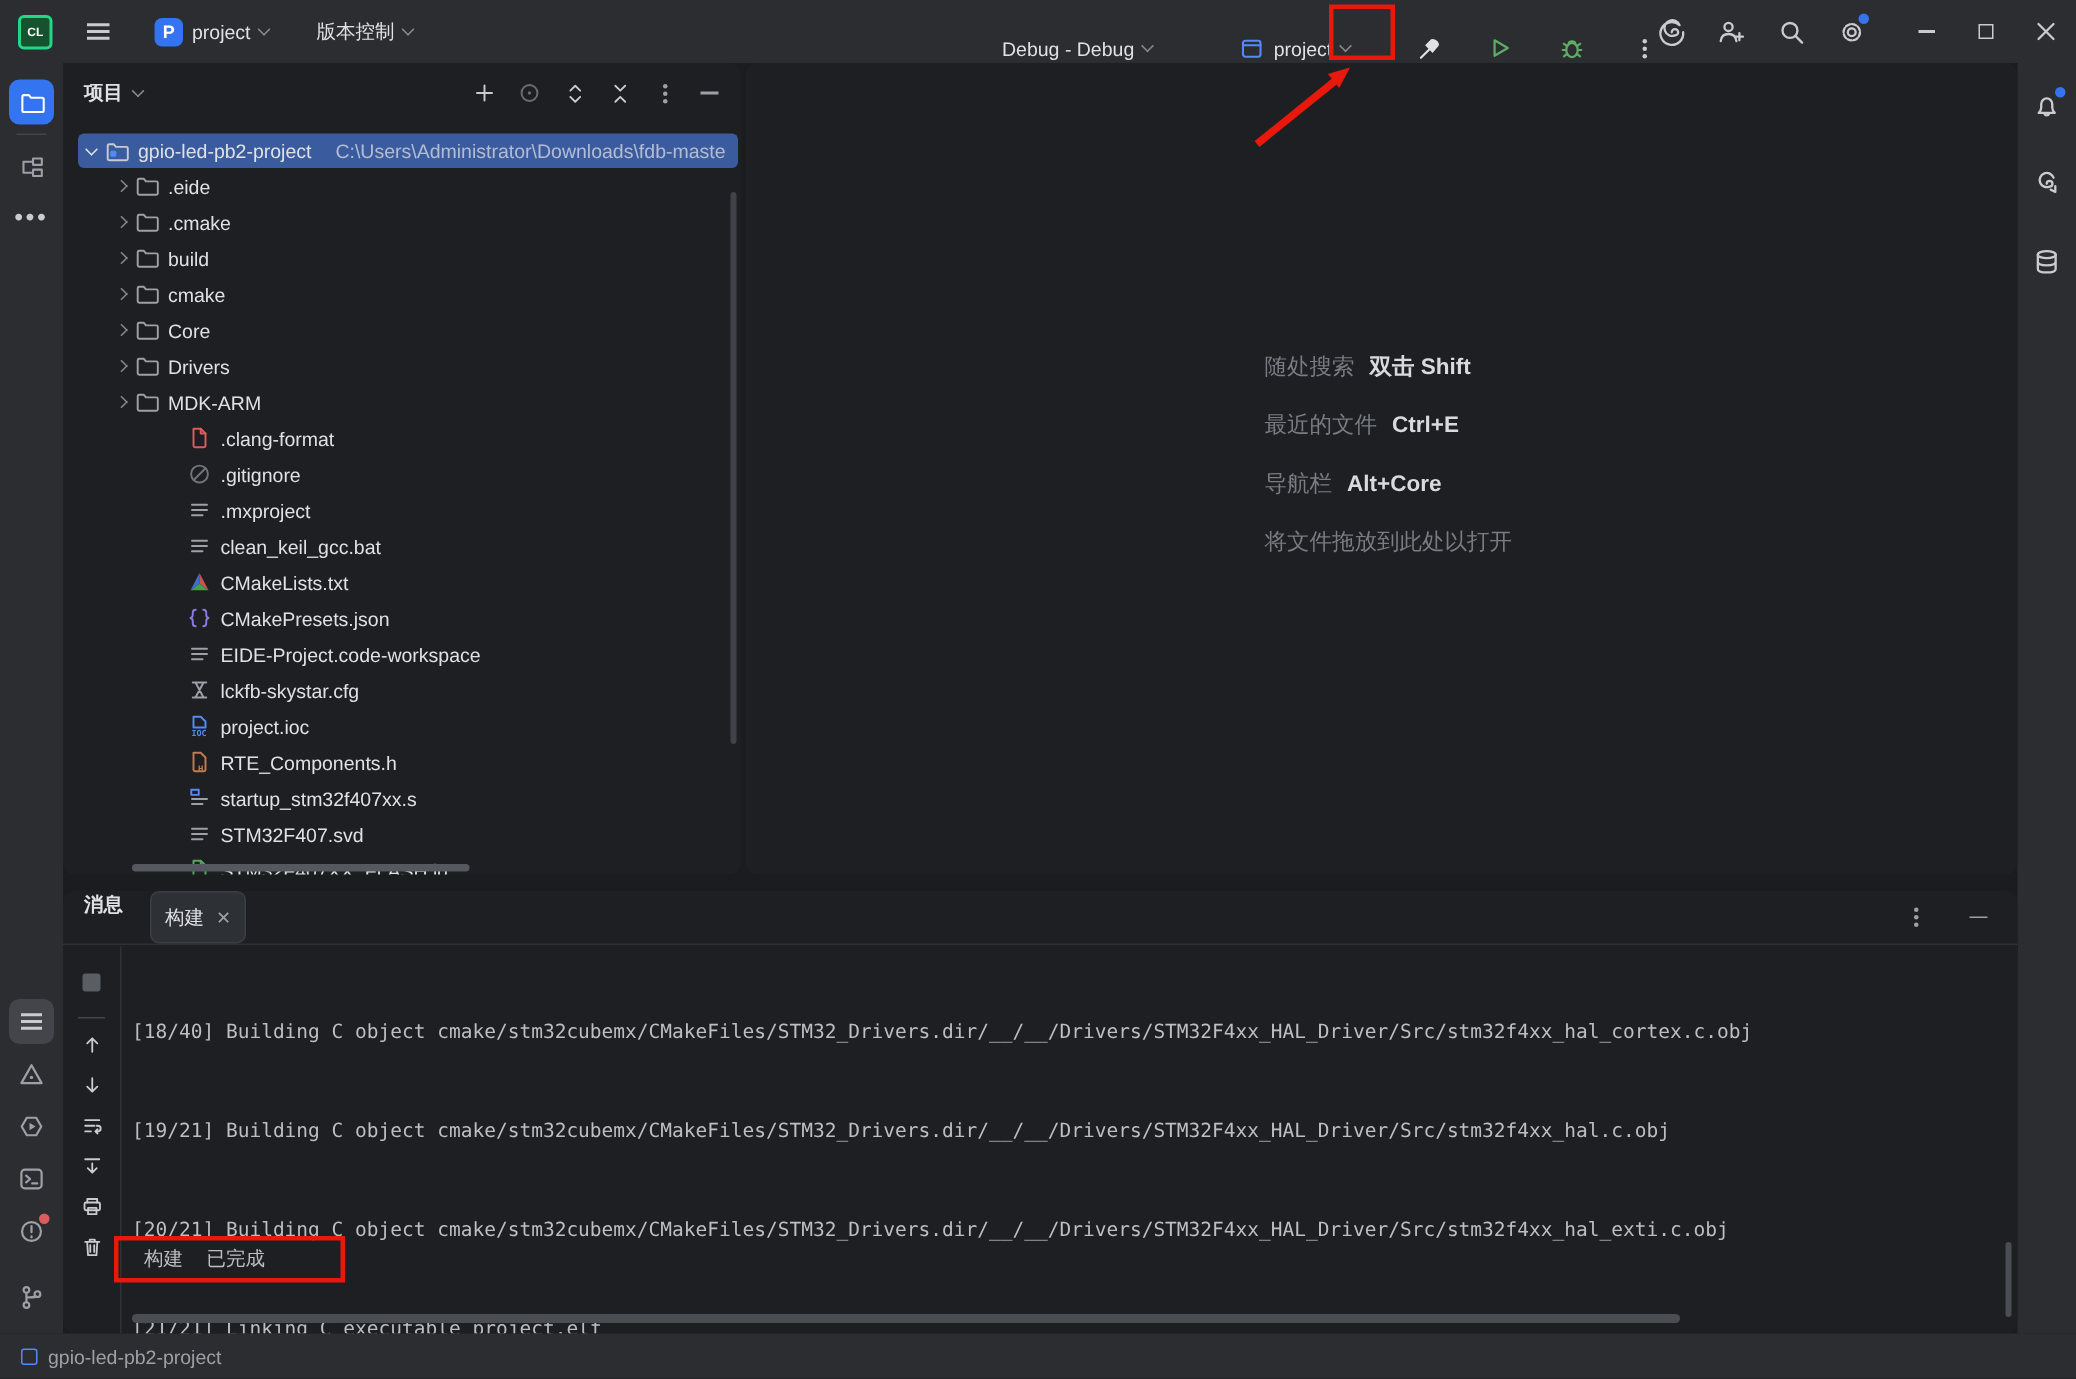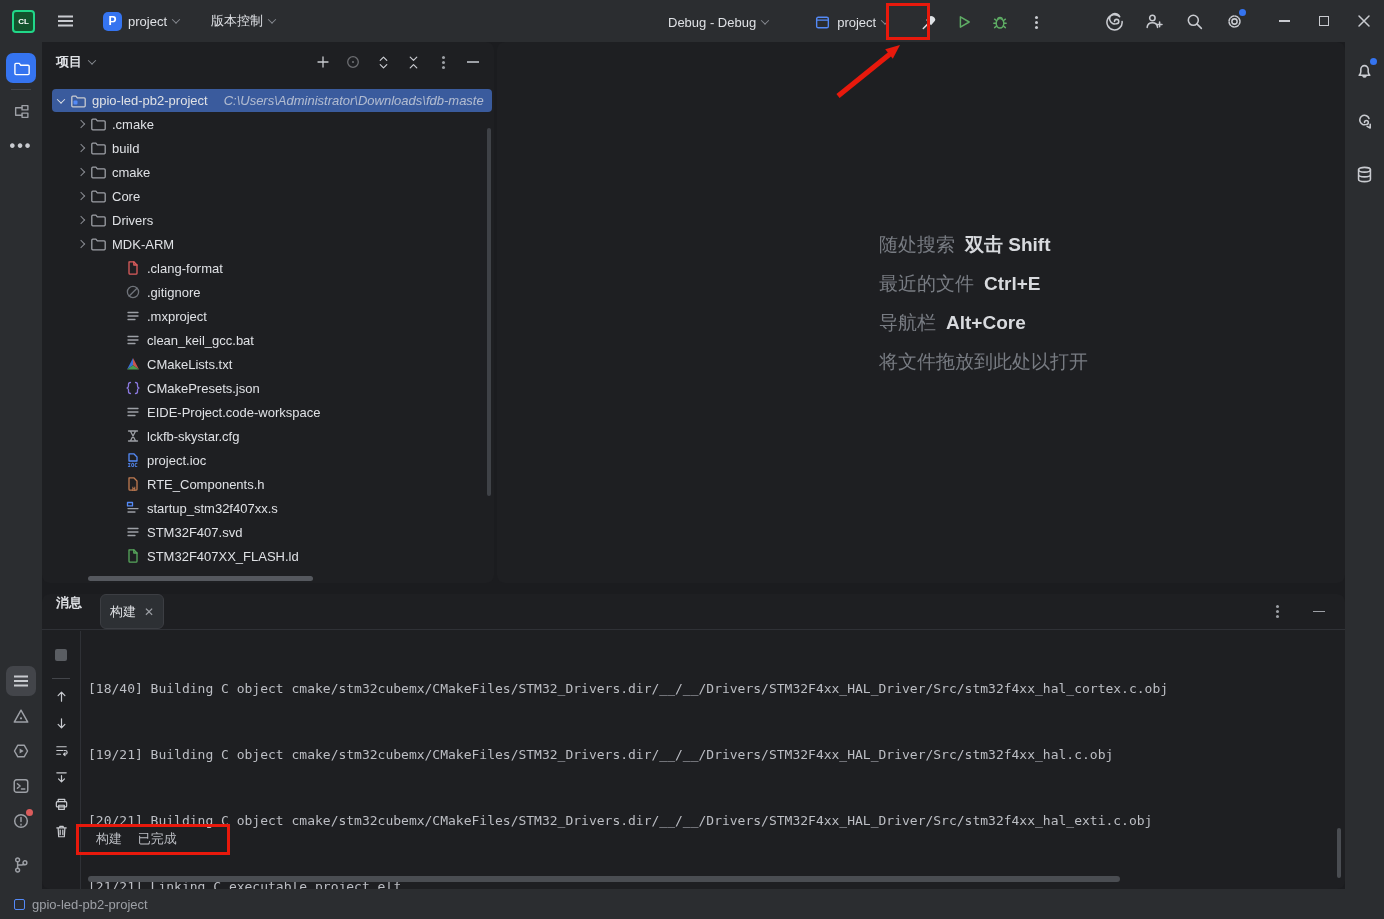--- a/index.html
+++ b/index.html
@@ -16,21 +16,21 @@
   #projectpanel{left:42px;top:42px;width:452px;height:541px;overflow:hidden;border-radius:0 8px 8px 8px;}
   #editorpanel{left:497px;top:42px;width:848px;height:541px;}
   #buildpanel{left:42px;top:594px;width:1303px;height:295px;overflow:hidden;}
   #logo{width:23px;height:23px;margin-left:12px;background:#14532d;border:2px solid #21d789;border-radius:4px;color:#fff;font-size:8px;font-weight:bold;display:flex;align-items:center;justify-content:center;}
   .tbbtn{display:flex;align-items:center;gap:6px;padding:5px 8px;border-radius:6px;font-size:13px;color:#dfe1e5;}
   .burger{width:15px;height:1.8px;background:#c9cbd0;box-shadow:0 -4.5px 0 #c9cbd0,0 4.5px 0 #c9cbd0;}
   .chev{display:inline-block;width:6px;height:6px;border-right:1.5px solid #878a90;border-bottom:1.5px solid #878a90;}
   .chev.down{transform:rotate(45deg) translate(-1px,-1px);}
   .chev.right{transform:rotate(-45deg);}
   .pbadge{width:19px;height:19px;border-radius:5px;background:#3574f0;color:#fff;font-size:12px;font-weight:bold;display:flex;align-items:center;justify-content:center;}
-  #tb-center{position:absolute;left:660px;top:1px;height:42px;display:flex;align-items:center;gap:4px;}
+  #tb-center{position:absolute;left:660px;top:11px;height:42px;display:flex;align-items:center;gap:16px;}
   #tb-right{position:absolute;right:0;top:0;height:42px;display:flex;align-items:center;}
   .icbtn{width:32px;height:32px;display:flex;align-items:center;justify-content:center;color:#c9cbd0;position:relative;border-radius:6px;}
   .winbtn{width:40px;height:42px;display:flex;align-items:center;justify-content:center;color:#c9cbd0;}
   .maxsq{width:10px;height:10px;border:1.4px solid #c9cbd0;}
   .minln{width:11px;height:1.6px;background:#c9cbd0;}
   .bluedot{position:absolute;top:4px;right:4px;width:7px;height:7px;border-radius:50%;background:#3574f0;}
   .vdots{width:3px;height:3px;border-radius:50%;background:#c9cbd0;box-shadow:0 -5px 0 #c9cbd0,0 5px 0 #c9cbd0;}
   
   .stripbtn{width:30px;height:30px;margin:5px auto;border-radius:7px;display:flex;align-items:center;justify-content:center;color:#9da0a6;position:relative;}
   .stripbtn.active-blue{background:#3574f0;color:#fff;}
@@ -40,30 +40,30 @@
   .reddot{position:absolute;top:3px;right:3px;width:7px;height:7px;border-radius:50%;background:#db5c5c;}
   
   #pp-header{height:40px;display:flex;align-items:center;padding:0 8px 0 14px;}
   #pp-title{font-size:13px;font-weight:bold;display:flex;align-items:center;gap:7px;}
   #pp-tools{margin-left:auto;display:flex;align-items:center;gap:4px;color:#9da0a6;}
   #pp-tools .icbtn{width:26px;height:26px;}
   .tree{position:absolute;top:47px;left:0;right:0;font-size:13px;}
   .trow{height:24px;display:flex;align-items:center;gap:6px;white-space:nowrap;}
   .trow .lbl{color:#dfe1e5;}
   .trow.rootrow{background:#3a5b9d;border-radius:4px;margin:0 2px 0 10px;padding-left:6px;height:23px;}
-  .rootpath{color:rgba(223,225,229,.72);margin-left:10px;overflow:hidden;font-style:italic;}
+  .rootpath{color:rgba(223,225,229,.72);margin-left:10px;overflow:hidden;}
   .ind-folder{padding-left:36px;}
   .ind-file{padding-left:83px;}
   .fi{width:16px;height:16px;flex:none;}
   .c-folder{color:#9da0a6;} .c-clang{color:#db5c5c;} .c-ignore{color:#6f737a;}
   .c-text{color:#9da0a6;} .c-json{color:#8b79e0;} .c-cfg{color:#9da0a6;}
   .c-ioc{color:#548af7;} .c-h{color:#c07b51;} .c-asm{color:#9da0a6;} .c-ld{color:#57a85c;}
   .scrollbar{position:absolute;background:#4d5157;border-radius:3px;}
   
-  #hints{position:absolute;left:346px;top:183px;font-size:19px;margin-left:36px;}
+  #hints{position:absolute;left:346px;top:183px;font-size:15px;}
   .hintrow{height:39px;display:flex;align-items:center;gap:10px;}
   .hintlabel{color:#787c83;}
   .hintkeys{color:#d8dade;font-weight:600;}
   
   #bp-header{height:36px;display:flex;padding:0 10px 0 14px;border-bottom:1px solid #2f3136;}
   #bp-msg{font-size:13px;font-weight:bold;color:#dfe1e5;}
   .tabpill{margin-left:18px;display:flex;align-items:center;gap:8px;background:#2d3034;border:1px solid #3c3e43;border-radius:6px;padding:4px 9px;font-size:13px;color:#dfe1e5;}
   .tabclose{color:#9da0a6;font-size:12px;line-height:1;}
   #bp-tools{margin-left:auto;display:flex;align-items:center;gap:10px;color:#9da0a6;}
   #bp-toolbar{position:absolute;left:0;top:37px;bottom:0;width:39px;border-right:1px solid #2f3136;display:flex;flex-direction:column;align-items:center;padding-top:8px;gap:7px;color:#9da0a6;}
@@ -425,20 +425,27 @@
         </svg>
       <span class="lbl">gpio-led-pb2-project</span>
       <span class="rootpath">C:\Users\Administrator\Downloads\fdb-maste</span>
     </div>
 
     <div class="trow ind-folder">
         <span class="chev right"></span>
         <svg class="fi ic c-folder">
           <use href="#i-folder"></use>
         </svg>
+        <span class="lbl">.eide</span>
+      </div>
+    <div class="trow ind-folder">
+        <span class="chev right"></span>
+        <svg class="fi ic c-folder">
+          <use href="#i-folder"></use>
+        </svg>
         <span class="lbl">.cmake</span>
       </div>
     <div class="trow ind-folder">
         <span class="chev right"></span>
         <svg class="fi ic c-folder">
           <use href="#i-folder"></use>
         </svg>
         <span class="lbl">build</span>
       </div>
     <div class="trow ind-folder">

